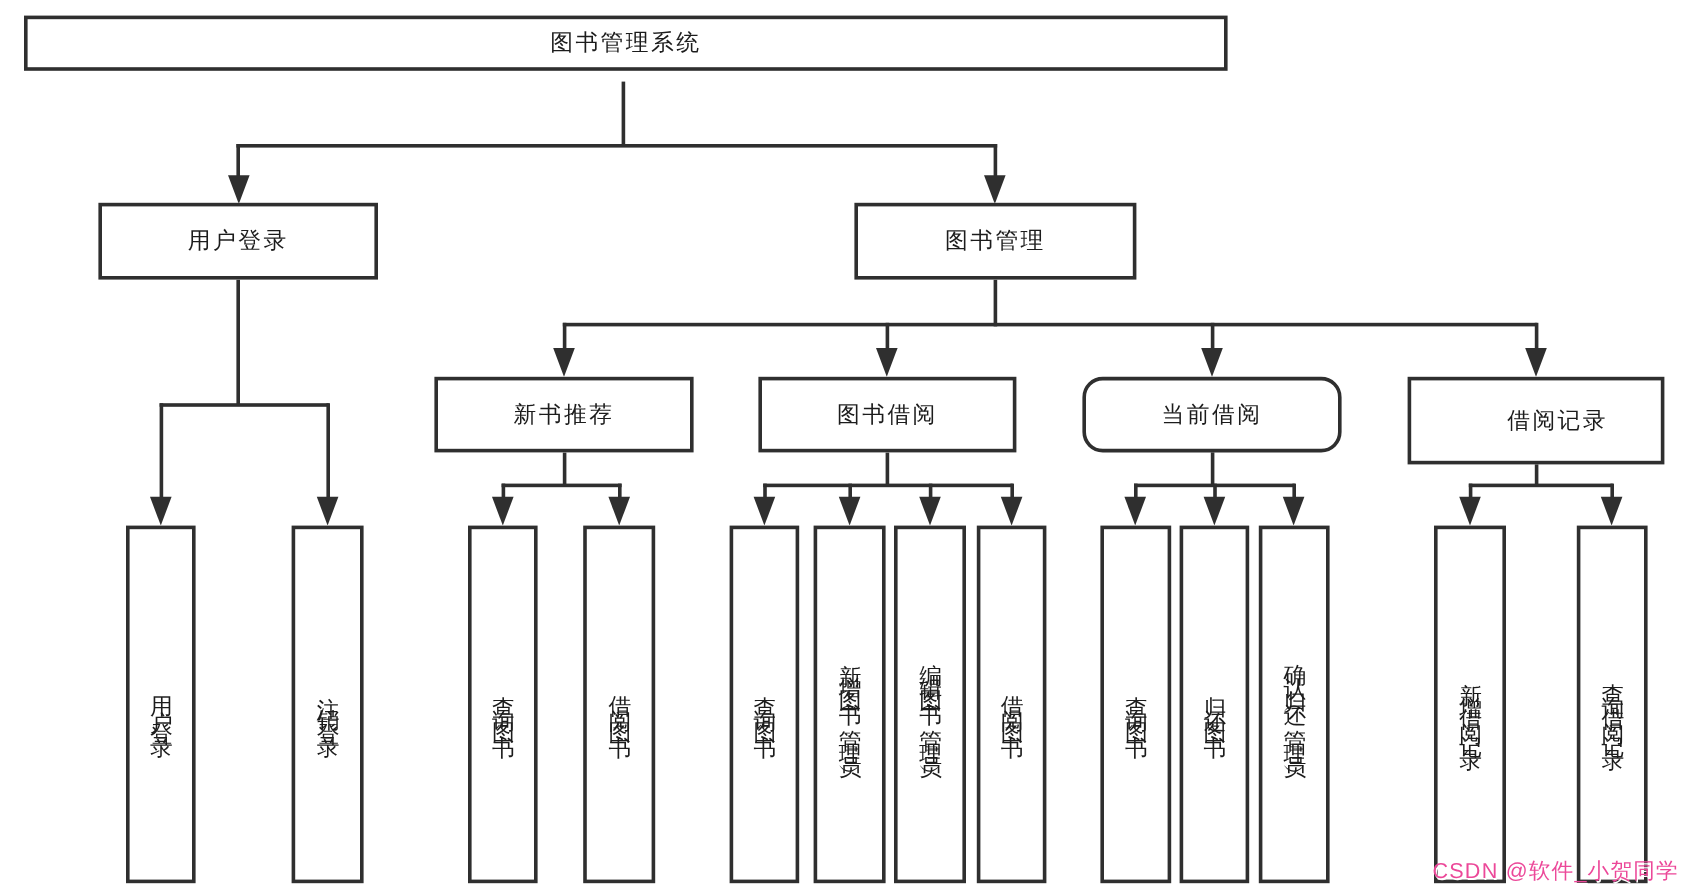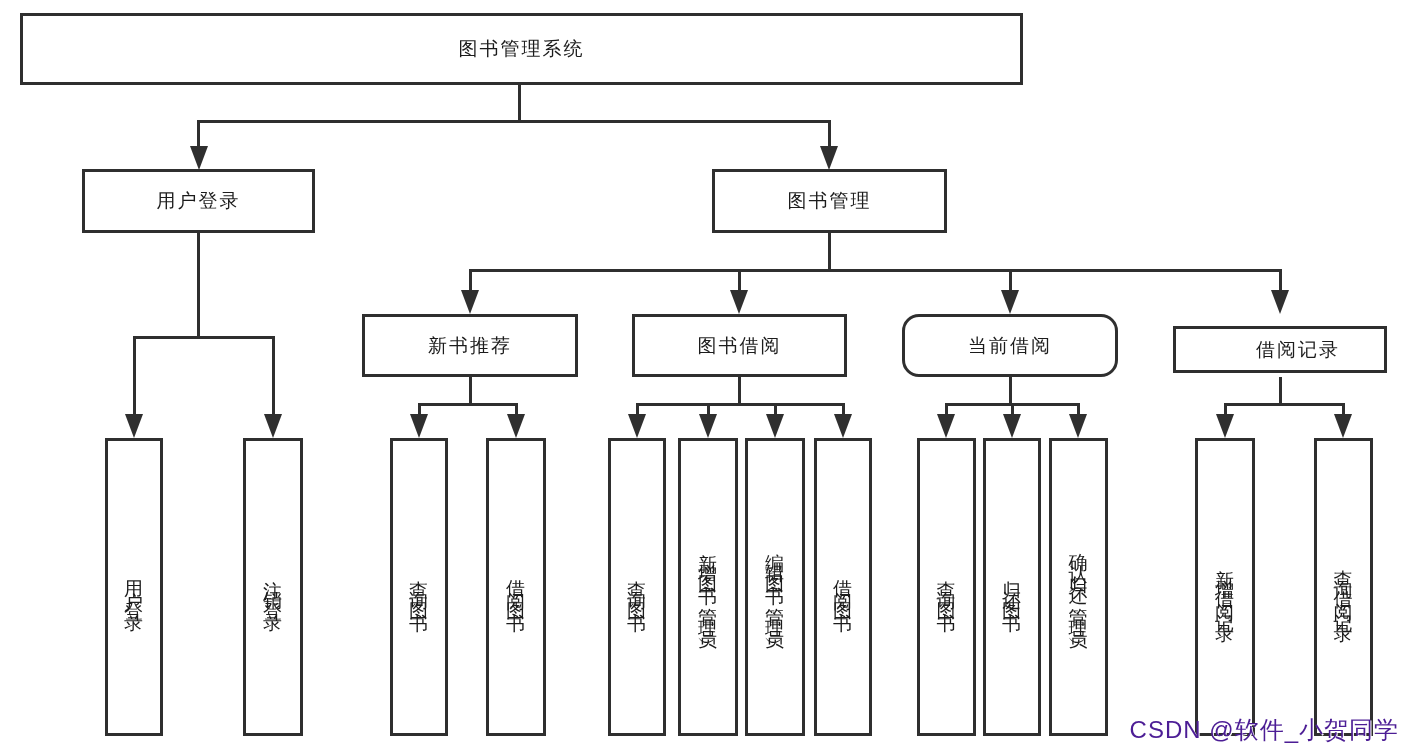--- a/index.html
+++ b/index.html
@@ -38,33 +38,33 @@
     width: 0; height: 0;
     border-left: 9px solid transparent;
     border-right: 9px solid transparent;
     border-top: 24px solid #2f2f2f;
     z-index: 1;
   }
   .wm {
     position: absolute;
     top: 714px;
     right: 6px;
-    font-size: 24px;
-    color: #4c1d95;
+    font-size: 18px;
+    color: #ec4899;
     letter-spacing: 1px;
     z-index: 5;
     text-shadow: 1px 1px 0 #ffffff;
   }
 </style>
 </head>
 <body>
 
 <div class="stage">
 
-  <div class="box" style="left:20px; top:13px; width:1003px; height:72px;">
+  <div class="box" style="left:20px; top:13px; width:1003px; height:46px;">
     <span>图书管理系统</span>
   </div>
 
   <div class="vl" style="left:518px; top:68px; height:54px;"></div>
   <div class="hl" style="left:197px; top:120px; width:634px;"></div>
   <div class="vl" style="left:197px; top:120px; height:28px;"></div>
   <div class="arr" style="left:190px; top:146px;"></div>
   <div class="vl" style="left:828px; top:120px; height:28px;"></div>
   <div class="arr" style="left:820px; top:146px;"></div>
 
@@ -95,21 +95,21 @@
 
   <div class="box" style="left:632px; top:314px; width:215px; height:63px;">
     <span>图书借阅</span>
   </div>
   <div class="box" style="left:362px; top:314px; width:216px; height:63px;">
     <span>新书推荐</span>
   </div>
   <div class="box" style="left:902px; top:314px; width:216px; height:63px;border-radius:17px;">
     <span>当前借阅</span>
   </div>
-  <div class="box" style="left:1173px; top:326px; width:214px; height:47px;padding-left:36px;">
+  <div class="box" style="left:1173px; top:314px; width:214px; height:73px;padding-left:36px;">
     <span>借阅记录</span>
   </div>
 
   <div class="vl" style="left:469px; top:377px; height:28px;"></div>
   <div class="hl" style="left:418px; top:403px; width:100px;"></div>
   <div class="vl" style="left:418px; top:403px; height:13px;"></div>
   <div class="arr" style="left:410px; top:414px;"></div>
   <div class="vl" style="left:515px; top:403px; height:13px;"></div>
   <div class="arr" style="left:507px; top:414px;"></div>
 

